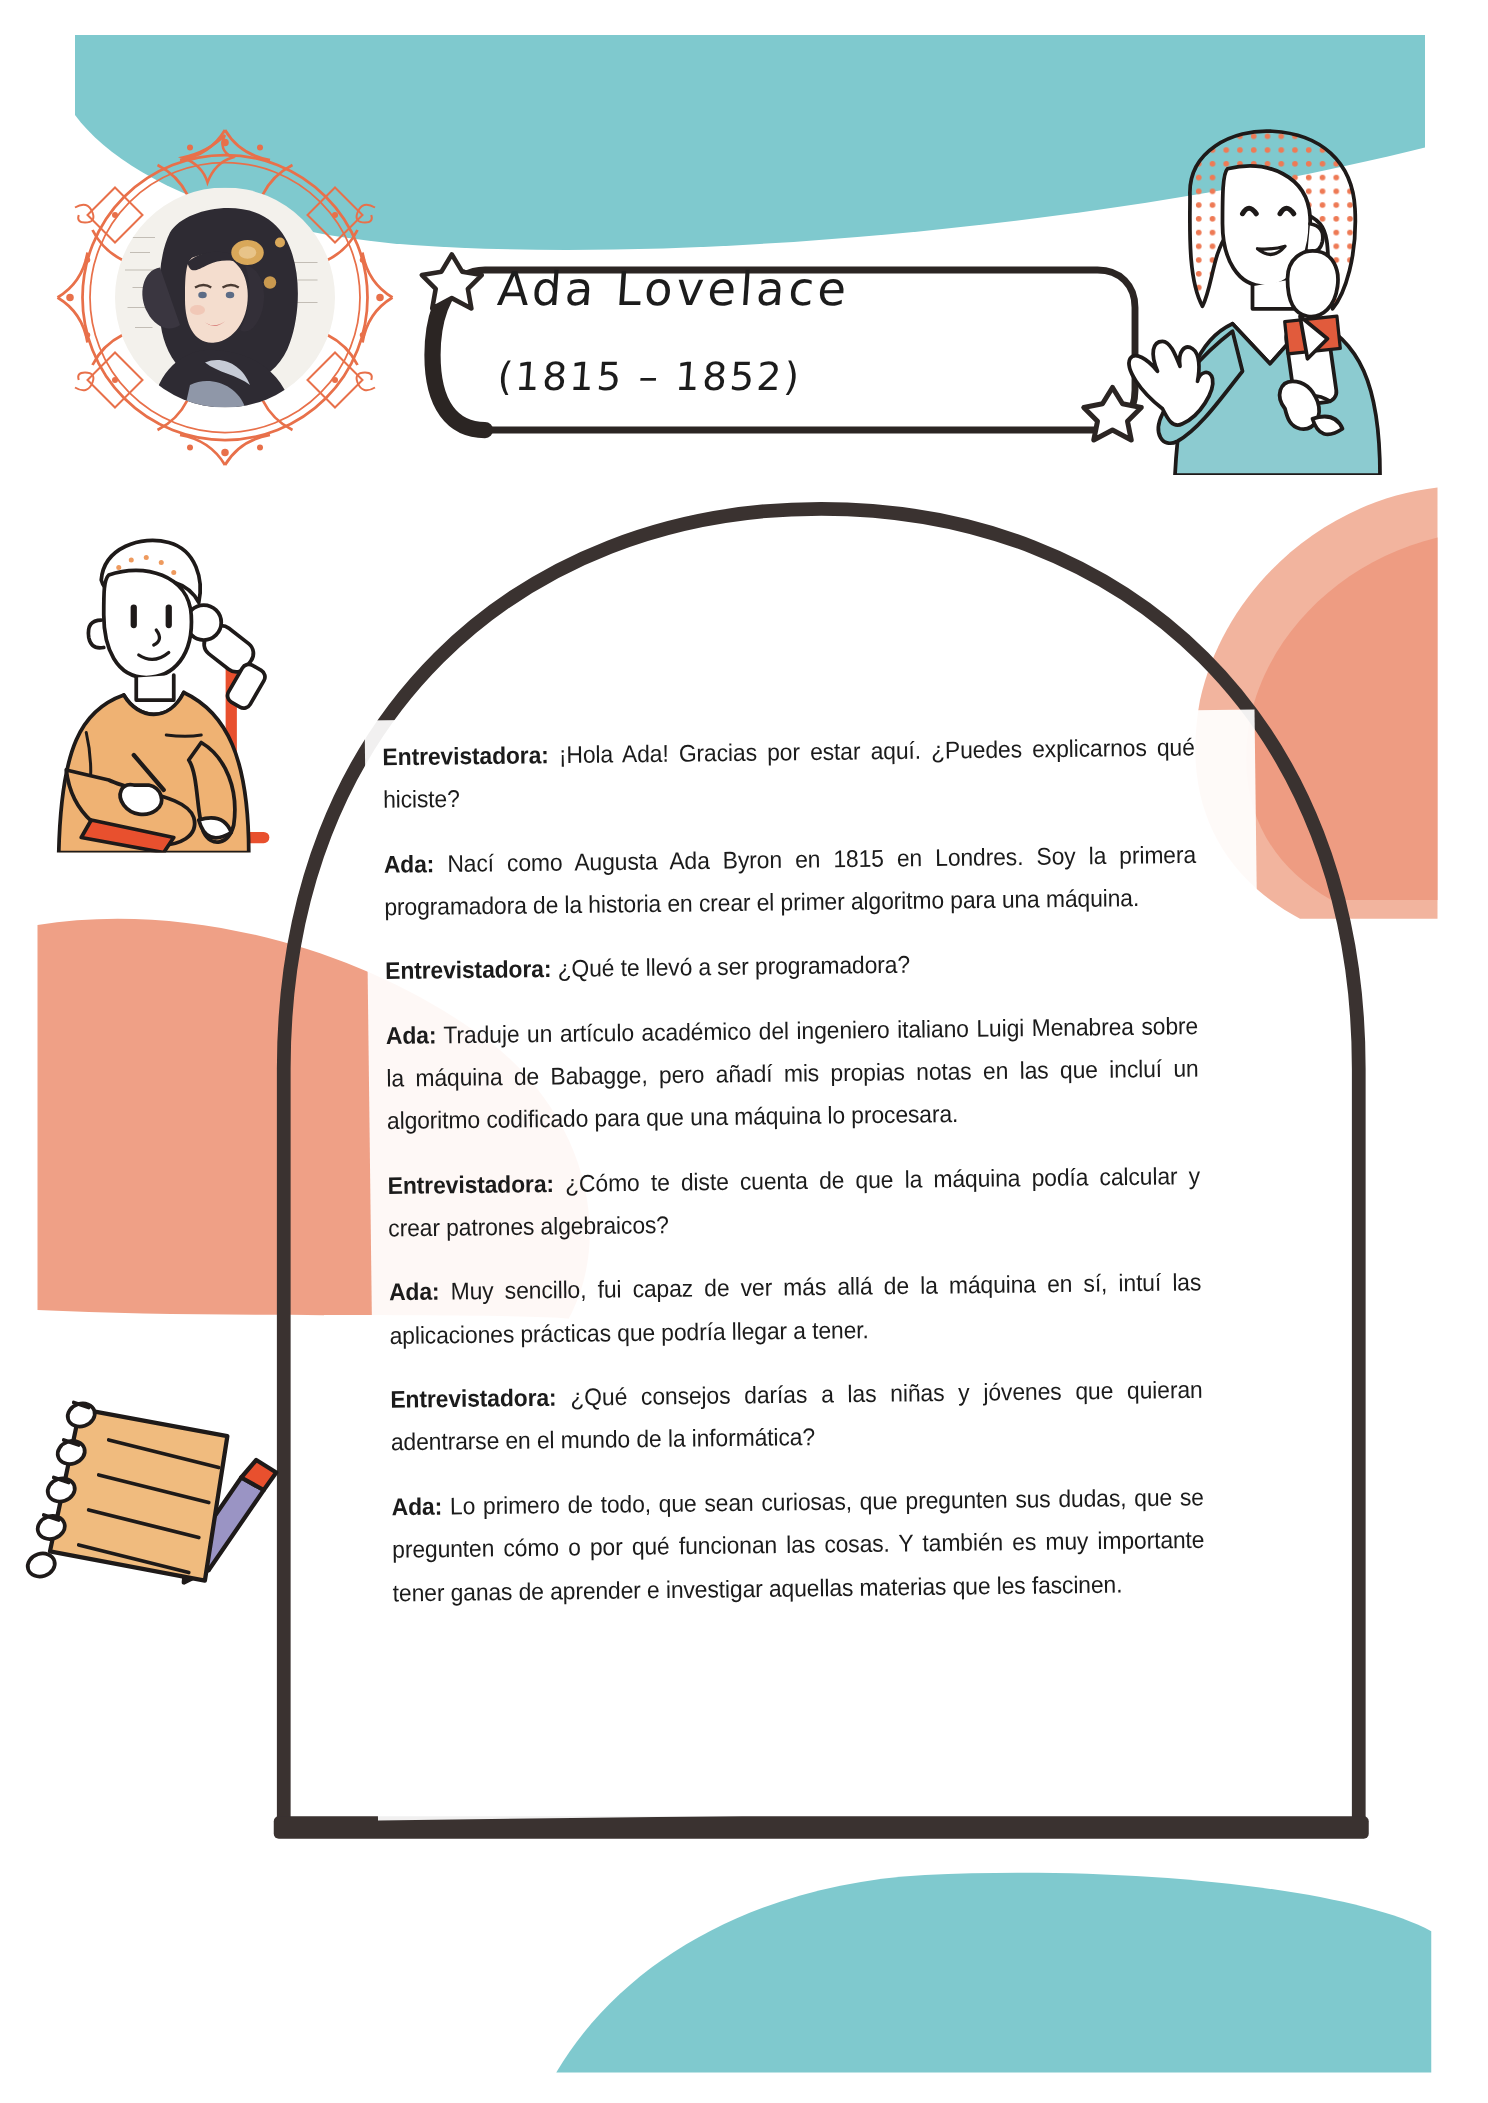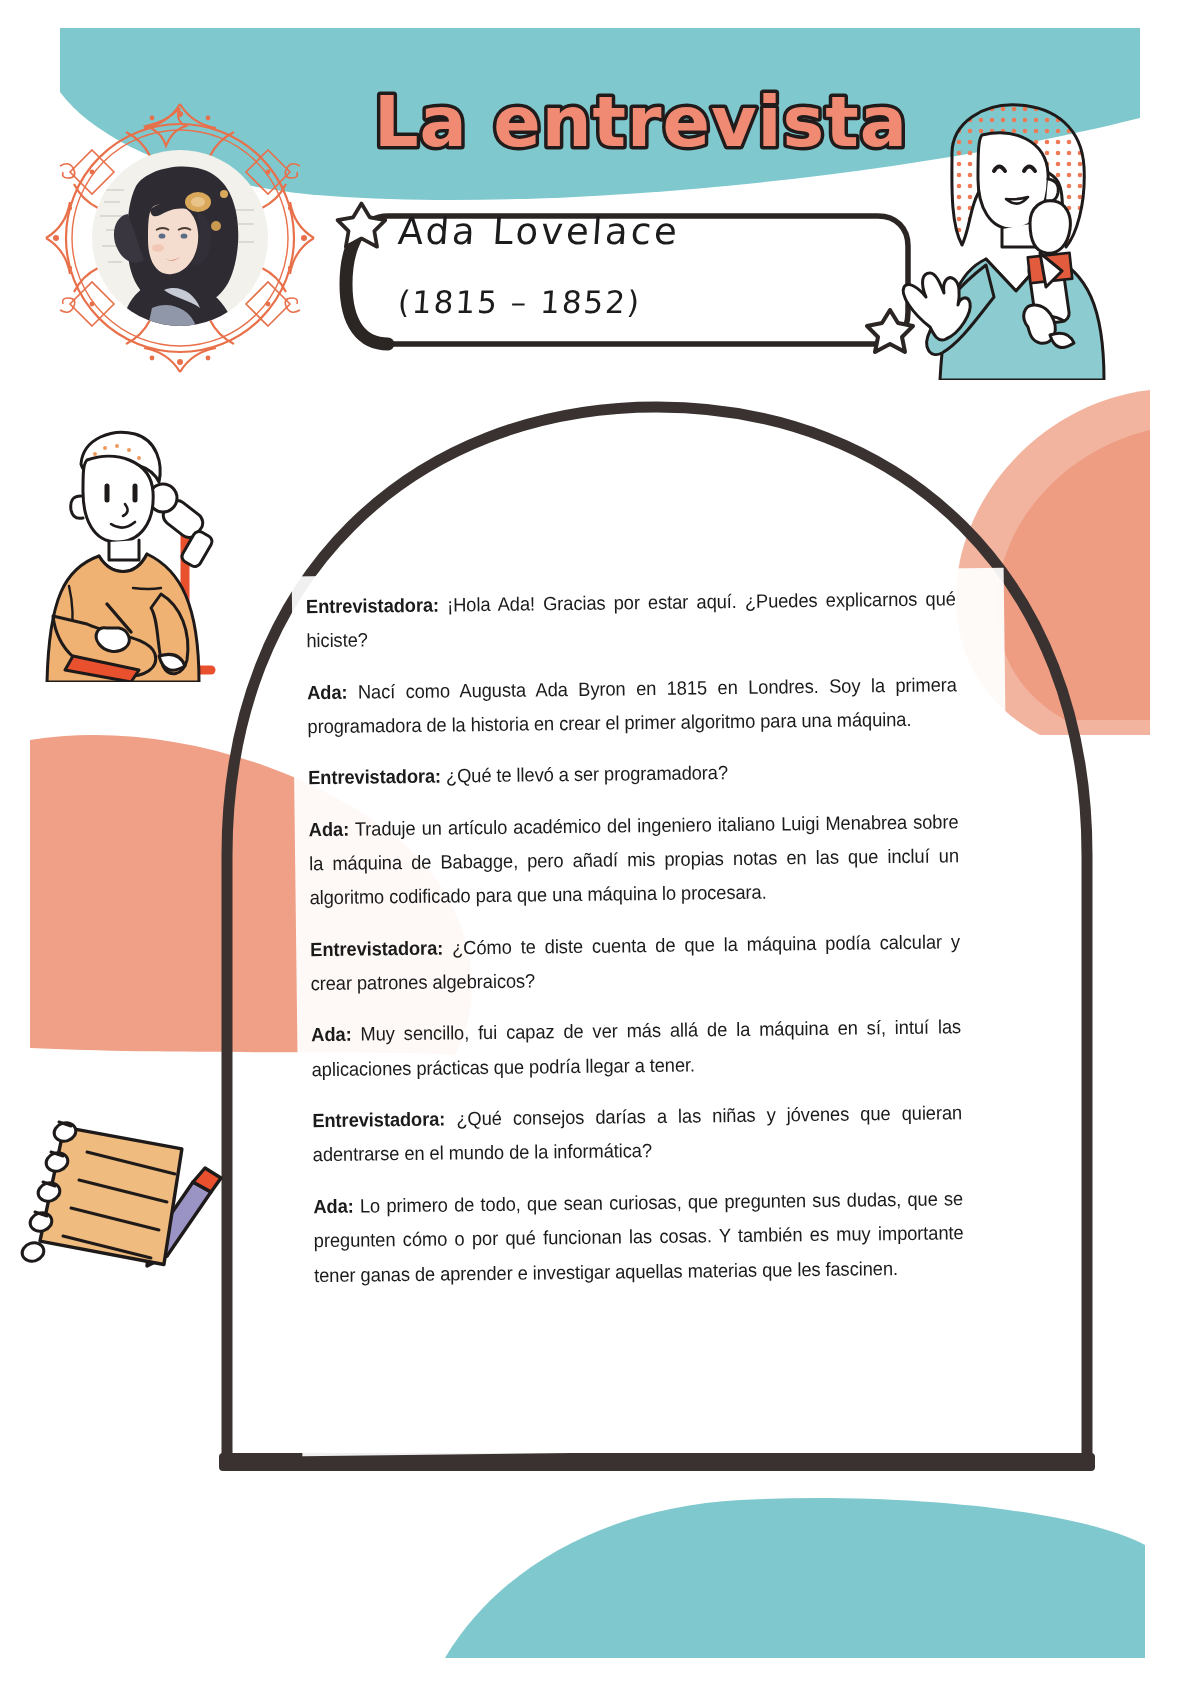--- a/index.html
+++ b/index.html
@@ -149,25 +149,20 @@
         <circle cx="124" cy="76" r="5" fill="#C9994F"></circle>
         <circle cx="132" cy="44" r="4" fill="#D9A85A"></circle>
 
         <path d="M30 176 C 34 146 56 128 80 130 C 110 132 132 146 142 176 Z" fill="#2E2B33"></path>
         <path d="M72 140 C 86 134 102 142 108 158 C 98 150 82 148 72 140 Z" fill="#C6CBD6"></path>
         <path d="M60 158 C 76 150 98 158 104 176 L 56 176 Z" fill="#8F97A8"></path>
       </svg>
     </div>
   </div>
 
-  <div class="title-wrap">
-    <svg width="540" height="92" viewBox="0 0 540 92">
-      <text x="4" y="68" font-family="'DejaVu Sans',sans-serif" font-size="70" font-weight="bold" letter-spacing="1" fill="#F08A72" stroke="#211c1b" stroke-width="7" paint-order="stroke" stroke-linejoin="round">La entrevista</text>
-    </svg>
-  </div>
 
   <div class="name-bubble">
     <svg width="600" height="176" viewBox="0 0 600 176">
       <path d="M 58 24 L 548 24 C 566 24 578 36 578 54 L 578 120 C 578 140 566 152 548 152 L 58 152 C 32 152 16 132 16 92 C 16 50 32 24 58 24 Z" fill="#ffffff" stroke="#2b2523" stroke-width="5.5" stroke-linejoin="round"></path>
       <path d="M 58 152 C 32 152 16 132 16 92 C 16 64 24 40 40 30" fill="none" stroke="#2b2523" stroke-width="13" stroke-linecap="round"></path>
       <path d="M 32 6 l 9 15 l 17 3 l -12 12 l 3 17 l -17 -9 l -17 9 l 3 -17 l -12 -12 l 17 -3 Z" fill="#ffffff" stroke="#2b2523" stroke-width="4" stroke-linejoin="round" transform="translate(2,6) scale(0.92)"></path>
       <path d="M 560 118 l 8 13 l 15 3 l -11 11 l 3 15 l -15 -8 l -15 8 l 3 -15 l -11 -11 l 15 -3 Z" fill="#ffffff" stroke="#2b2523" stroke-width="4" stroke-linejoin="round"></path>
     </svg>
     <div class="hand-name">Ada Lovelace</div>
     <div class="hand-years">(1815 – 1852)</div>

